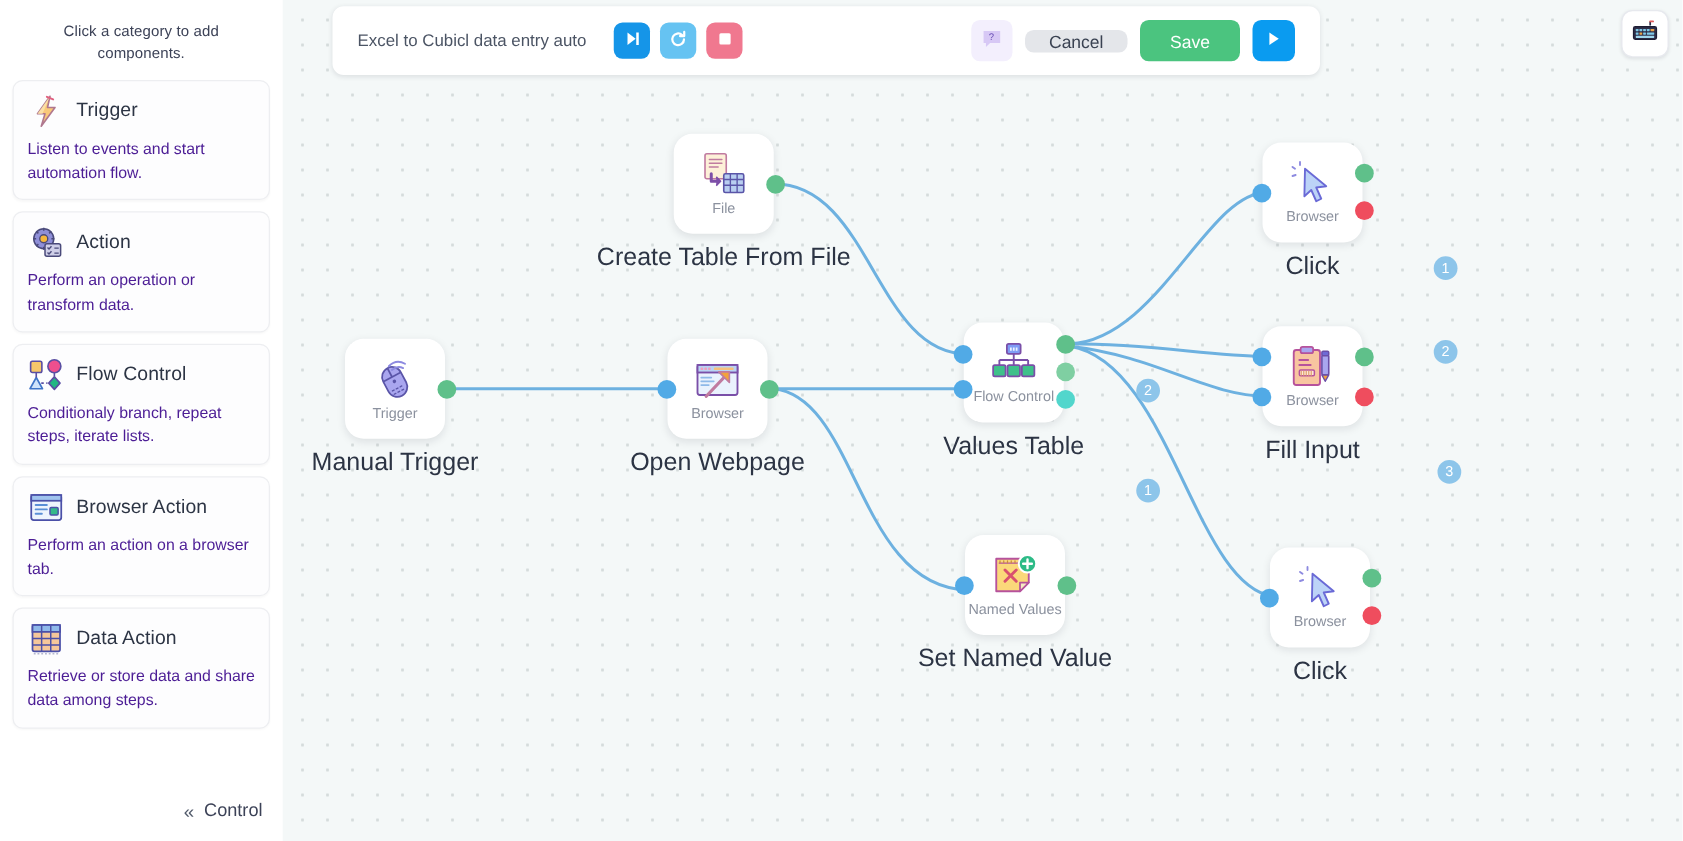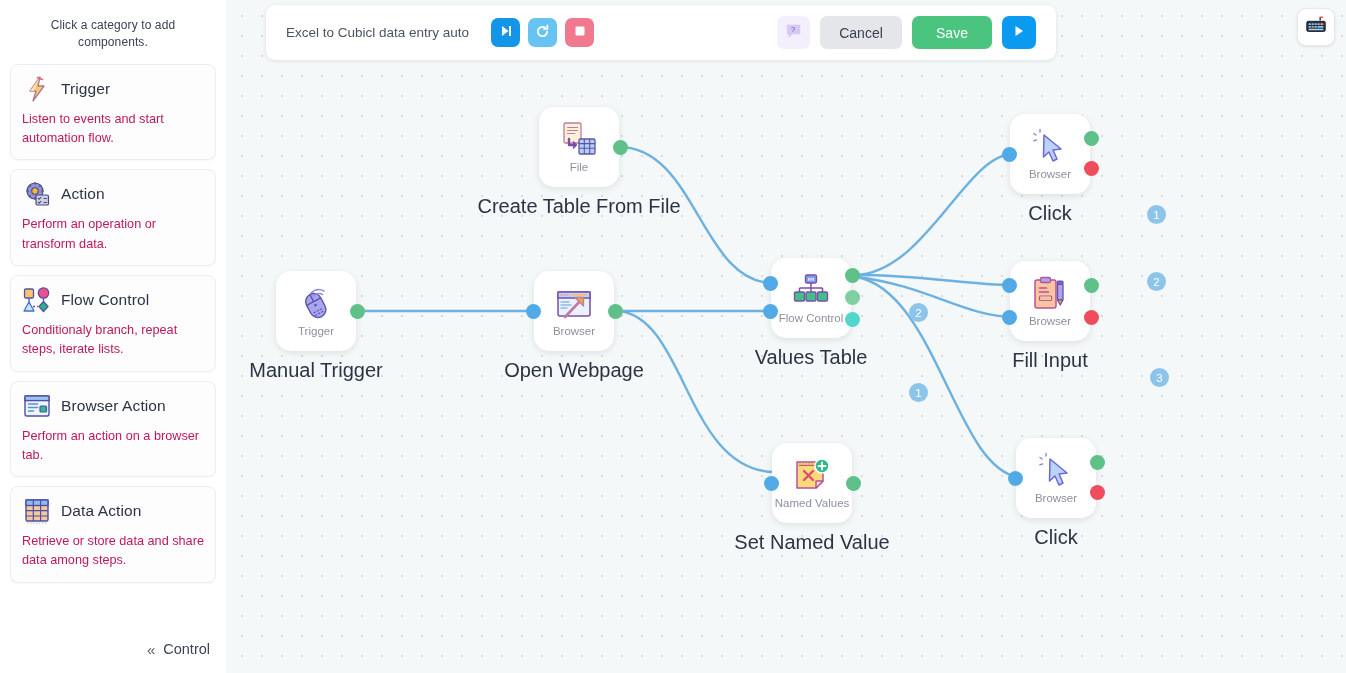--- a/index.html
+++ b/index.html
@@ -36,21 +36,21 @@
     margin-bottom: 9px;
     box-shadow: 0 1px 2px rgba(16,24,40,0.03);
     cursor: pointer;
   }
   .cat-head { display: flex; align-items: center; gap: 9px; }
   .cat-icon { width: 30px; height: 30px; flex: 0 0 30px; position: relative; }
   .cat-title { font-size: 15.5px; color: #2c3444; letter-spacing: .1px; }
   .cat-desc {
     margin-top: 6px;
     font-size: 12.7px;
-    color: #be185d;
+    color: #4c1d95;
     line-height: 1.52;
   }
   .minimize {
     position: absolute;
     right: 16px; bottom: 16px;
     display: flex; align-items: center; gap: 8px;
     color: #3c4257; font-size: 14.5px; cursor: pointer;
   }
   .chev { font-size: 15px; color: #525b6b; line-height: 1; }
 
@@ -89,21 +89,21 @@
   .tb-step { background: #1595e8; }
   .tb-retry { background: #66c3f2; }
   .tb-stop { background: #f0788f; }
   .tb-right { margin-left: auto; display: flex; align-items: center; gap: 10px; }
   .help-btn {
     width: 33px; height: 33px; border-radius: 7px; border: none;
     background: #f3effd; display:flex; align-items:center; justify-content:center;
     cursor: pointer;
   }
   .btn-cancel {
-    height: 33px; min-width: 82px; padding: 0 18px;
+    height: 18px; min-width: 82px; padding: 0 18px;
     background: #e4e6ea; color: #3a4252; border: none; border-radius: 7px;
     font-size: 14px; font-family: inherit; cursor: pointer;
   }
   .btn-save {
     height: 33px; min-width: 80px; padding: 0 20px;
     background: #4bc47f; color: #fff; border: none; border-radius: 7px;
     font-size: 14px; font-family: inherit; cursor: pointer;
   }
   .btn-run {
     width: 34px; height: 33px; border-radius: 7px; border: none;
@@ -446,21 +446,21 @@
         <span class="node-sub">Flow Control</span>
       </div>
       <div class="port p-in" style="left:-8px; top:18px;"></div>
       <div class="port p-in" style="left:-8px; top:46px;"></div>
       <div class="port p-out" style="left:74px; top:10px;"></div>
       <div class="port p-out2" style="left:74px; top:32px;"></div>
       <div class="port p-out3" style="left:74px; top:54px;"></div>
       <div class="node-label">Values Table</div>
     </div>
 
-    <div class="node" style="left:546px; top:443px;">
+    <div class="node" style="left:546px; top:428px;">
       <div class="node-box">
         <span class="node-ico">
           <svg viewBox="0 0 38 38" width="38" height="38">
             <path d="M4 5 h26 v19 l-7 7 H4 Z" fill="#fbd87a" stroke="#b6529c" stroke-width="1.5" stroke-linejoin="round"></path>
             <path d="M30 24 h-7 v7 Z" fill="#f6ebc2" stroke="#b6529c" stroke-width="1.4" stroke-linejoin="round"></path>
             <g stroke="#b6529c" stroke-width="1.1">
                 <path d="M6 8.5h22"></path>
               </g>
             <g stroke="#c98e3c" stroke-width="1" stroke-linecap="round">
               <path d="M7 6.6v1.6M10 6.6v1.6M13 6.6v1.6M16 6.6v1.6M19 6.6v1.6M22 6.6v1.6M25 6.6v1.6"></path>

